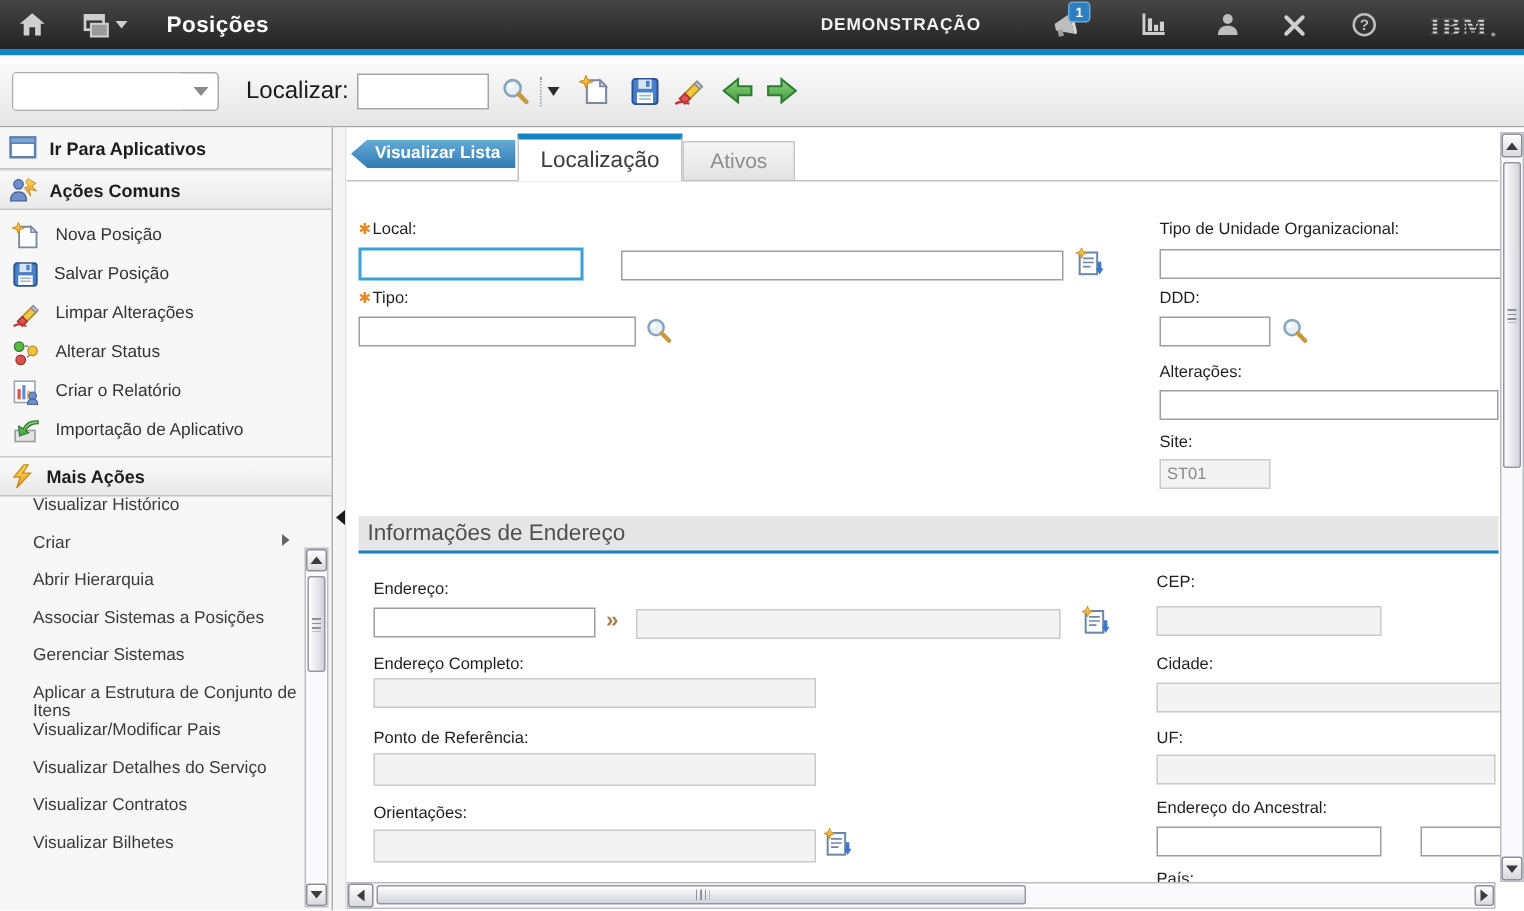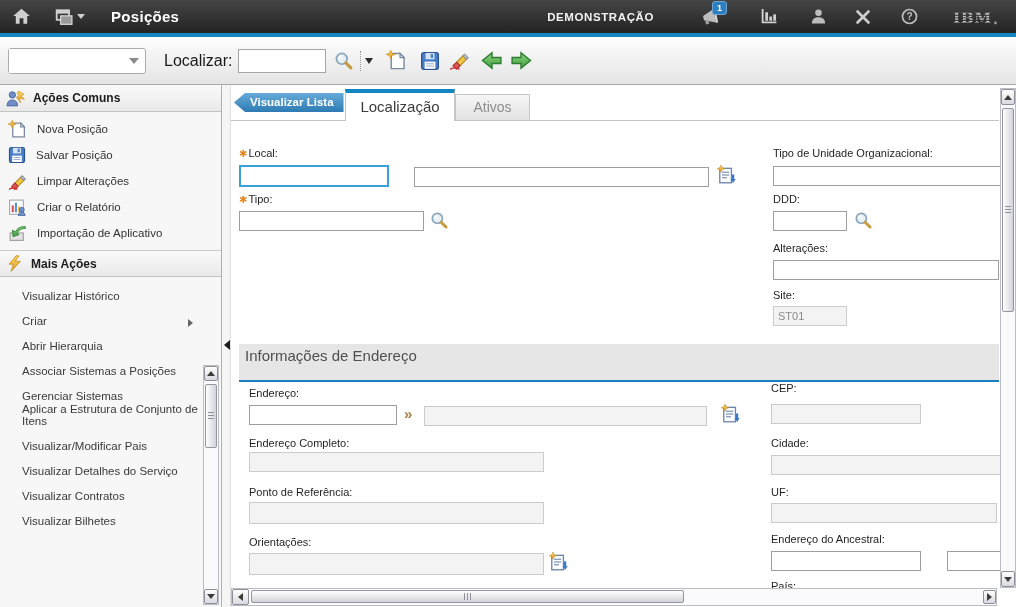--- a/index.html
+++ b/index.html
@@ -36,21 +36,21 @@
   .sidebar { position:relative; width:222px; background:#f7f7f7; border-right:1px solid #b0b0b0; overflow:hidden; }
   .gutter { position:relative; width:9px; background:#f5f5f5; border-right:1px solid #e0e0e0; }
   .collapse-tri { position:absolute; top:255px; left:2px; width:0; height:0; border-top:5px solid transparent; border-bottom:5px solid transparent; border-right:6px solid #1a1a1a; }
 
   .sb-header { display:flex; align-items:center; gap:8px; height:27px; padding-left:6px; font-size:12px; font-weight:bold; color:#1c1c1c; background:linear-gradient(#fafafa,#e9e9e9); border-bottom:1px solid #c3c3c3; }
   .sb-header.first { height:28px; border-top:none; background:#f7f7f7; }
   .sb-header + .sb-header { border-top:1px solid #d8d8d8; }
   .sb-item { display:flex; align-items:center; gap:10px; height:26px; padding-left:8px; font-size:11.5px; color:#333; cursor:pointer; }
   .sb-more-header { margin-top:4px; border-top:1px solid #c9c9c9; }
   .more-list { position:relative; height:243px; }
-  .more-item { position:relative; display:flex; align-items:flex-end; height:25px; padding-left:22px; font-size:11.5px; color:#3a3a3a; cursor:pointer; }
+  .more-item { position:relative; display:flex; align-items:flex-start; height:25px; padding-left:22px; font-size:11.5px; color:#3a3a3a; cursor:pointer; }
   .submenu-tri { position:absolute; right:28px; width:0; height:0; border-top:4px solid transparent; border-bottom:4px solid transparent; border-left:5px solid #666; }
 
   
   .sbv { position:absolute; width:16px; background:#fafafc; border:1px solid #bcbcc4; }
   .sbh { position:absolute; height:18px; background:#fafafc; border:1px solid #bcbcc4; }
   .sb-btn { position:absolute; background:linear-gradient(#ffffff,#d9d9e0); border:1px solid #8f8f98; border-radius:2px; display:flex; align-items:center; justify-content:center; }
   .tri-up { width:0;height:0;border-left:4px solid transparent;border-right:4px solid transparent;border-bottom:5px solid #3c3c3c; }
   .tri-dn { width:0;height:0;border-left:4px solid transparent;border-right:4px solid transparent;border-top:5px solid #3c3c3c; }
   .tri-lf { width:0;height:0;border-top:4px solid transparent;border-bottom:4px solid transparent;border-right:5px solid #3c3c3c; }
   .tri-rt { width:0;height:0;border-top:4px solid transparent;border-bottom:4px solid transparent;border-left:5px solid #3c3c3c; }
@@ -64,21 +64,21 @@
   .listview-btn { position:absolute; left:3px; top:8px; height:19px; line-height:19px; padding:0 10px 0 16px; background:linear-gradient(#66abd8,#2d7bb4); color:#fff; font-size:11.5px; font-weight:bold; clip-path:polygon(11px 0, 100% 0, 100% 100%, 11px 100%, 0 50%); cursor:pointer; border:none; }
   .tab-line { position:absolute; left:0; top:35px; width:768px; height:1px; background:#c2c2c2; }
   .tab-active { position:absolute; left:114px; top:4px; width:110px; height:32px; background:#fff; border:1px solid #c2c2c2; border-bottom:none; border-top:4px solid #1186c3; color:#3c3c3c; font-size:15px; text-align:center; line-height:27px; z-index:2; cursor:pointer; }
   .tab-idle { position:absolute; left:224px; top:9px; width:75px; height:26px; background:linear-gradient(#f6f6f6,#e2e2e2); border:1px solid #c6c6c6; border-bottom:none; color:#8d8d8d; font-size:14px; text-align:center; line-height:25px; cursor:pointer; }
 
   .lbl { position:absolute; font-size:11px; color:#1f1f1f; white-space:nowrap; }
   .req { color:#e8871e; font-size:10px; margin-right:1px; }
   .inp { position:absolute; height:20px; border:1px solid #9e9e9e; background:#fff; font-size:11px; padding:0 3px; color:#222; }
   .inp.focus { border:2px solid #3aa0da; height:22px; }
   .ro { position:absolute; height:20px; border:1px solid #cbcbcb; background:#f3f3f3; font-size:11px; padding:0 4px; color:#8a8a8a; }
-  .sect { position:absolute; left:8px; top:259px; width:760px; height:38px; background:#e6e6e6; border-bottom:2px solid #1a7fc1; color:#4f4f4f; font-size:15px; line-height:23px; padding-left:6px; }
+  .sect { position:absolute; left:8px; top:259px; width:760px; height:25px; background:#e6e6e6; border-bottom:2px solid #1a7fc1; color:#4f4f4f; font-size:15px; line-height:23px; padding-left:6px; }
   .chev { position:absolute; color:#a5824a; font-size:15px; font-weight:bold; }
   .icon-abs { position:absolute; cursor:pointer; background:none; border:none; padding:0; }
 </style>
 </head>
 <body>
 
 <svg width="0" height="0" style="position:absolute">
   <defs>
     <linearGradient id="g-green" x1="0" y1="0" x2="0" y2="1">
         <stop offset="0" stop-color="#8fd47e"></stop>
@@ -293,20 +293,26 @@
     <button class="tool-btn" style="margin-left:7px">
         <svg width="22" height="19">
           <use href="#sym-arrow-r"></use>
         </svg>
       </button>
   </div>
 
   <div class="bodyrow">
 
     <aside class="sidebar">
+      <div class="sb-header first" style="border-top:none">
+        <svg width="19" height="17">
+            <use href="#sym-window"></use>
+          </svg>
+        <span>Ir Para Aplicativos</span>
+      </div>
       <div class="sb-header">
         <svg width="19" height="17">
             <use href="#sym-person-bolt"></use>
           </svg>
         <span>Ações Comuns</span>
       </div>
       <div style="padding-top:4px">
         <div class="sb-item">
           <svg width="19" height="19">
               <use href="#sym-newdoc"></use>
@@ -320,20 +326,26 @@
           <span>Salvar Posição</span>
         </div>
         <div class="sb-item">
           <svg width="19" height="19">
               <use href="#sym-eraser"></use>
             </svg>
           <span>Limpar Alterações</span>
         </div>
         <div class="sb-item">
           <svg width="19" height="17">
+              <use href="#sym-status"></use>
+            </svg>
+          <span>Alterar Status</span>
+        </div>
+        <div class="sb-item">
+          <svg width="19" height="17">
               <use href="#sym-report"></use>
             </svg>
           <span>Criar o Relatório</span>
         </div>
         <div class="sb-item">
           <svg width="19" height="17">
               <use href="#sym-import"></use>
             </svg>
           <span>Importação de Aplicativo</span>
         </div>

